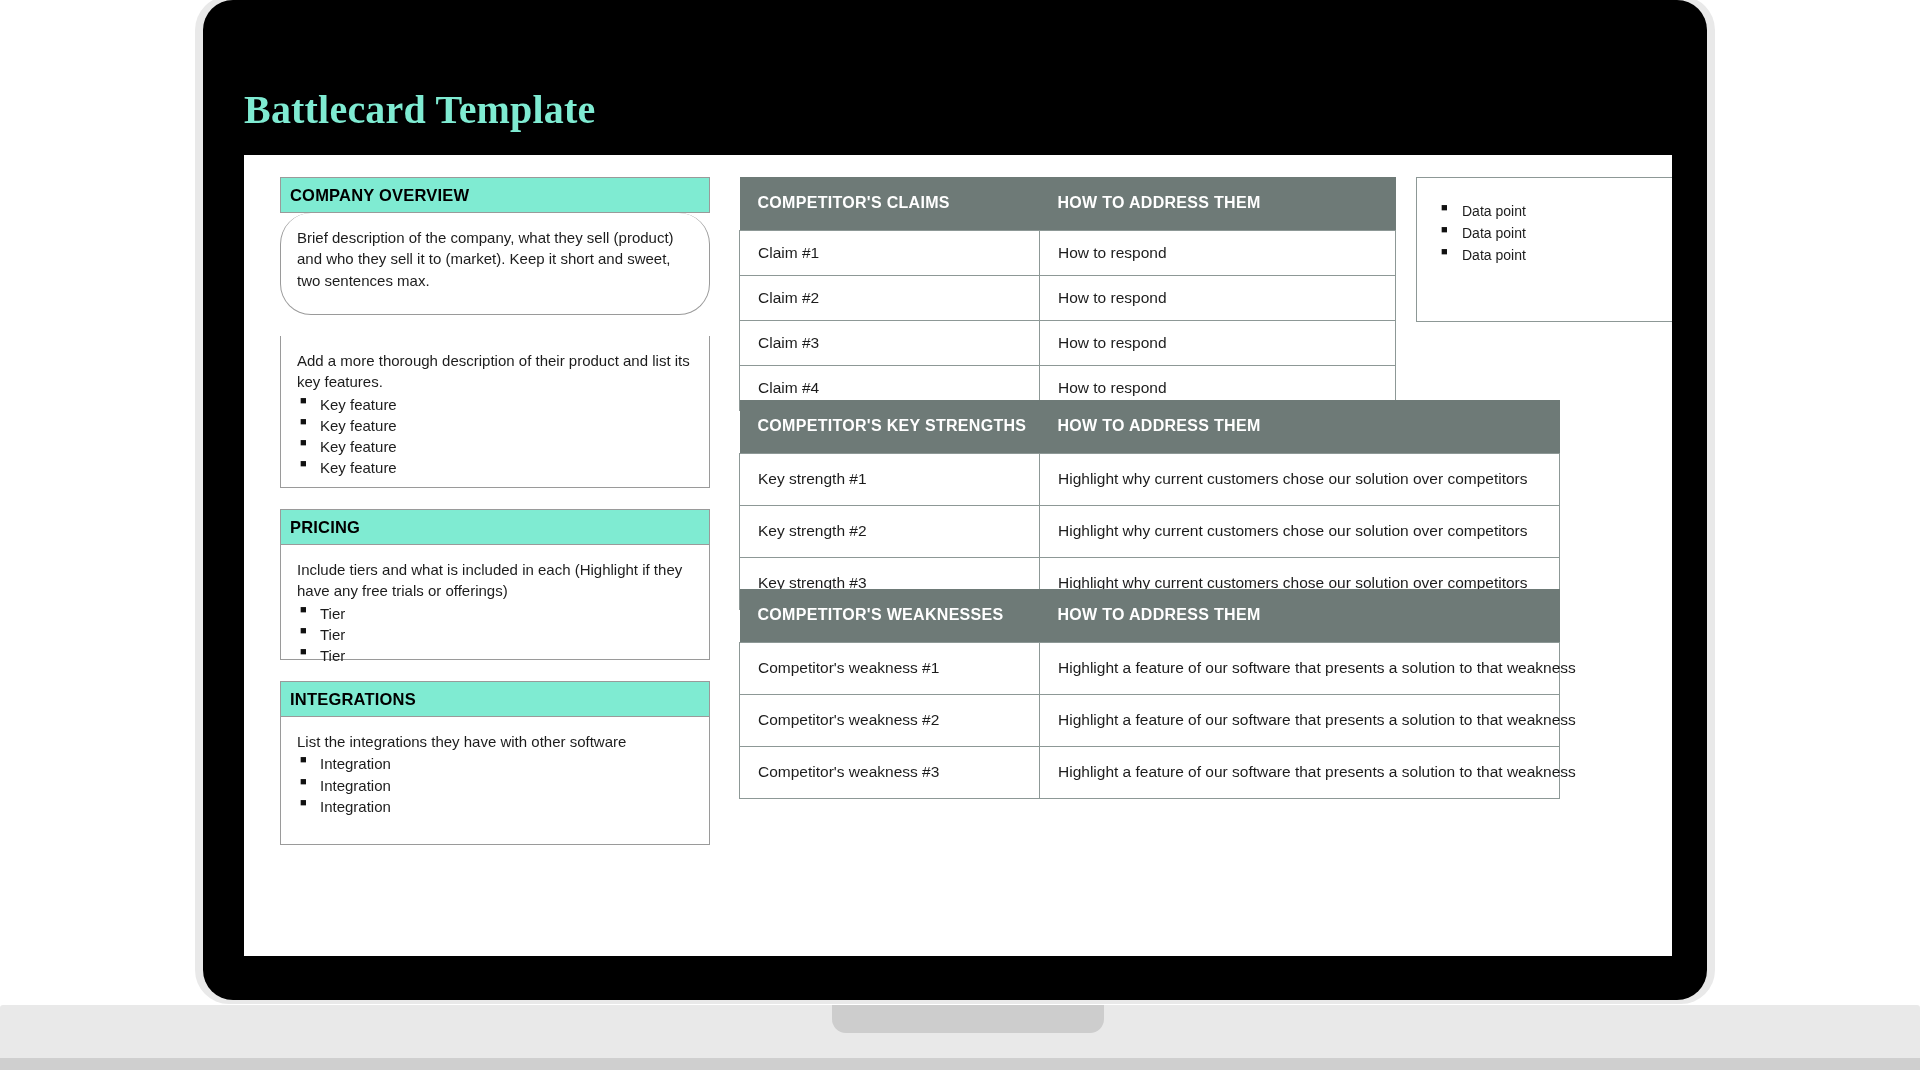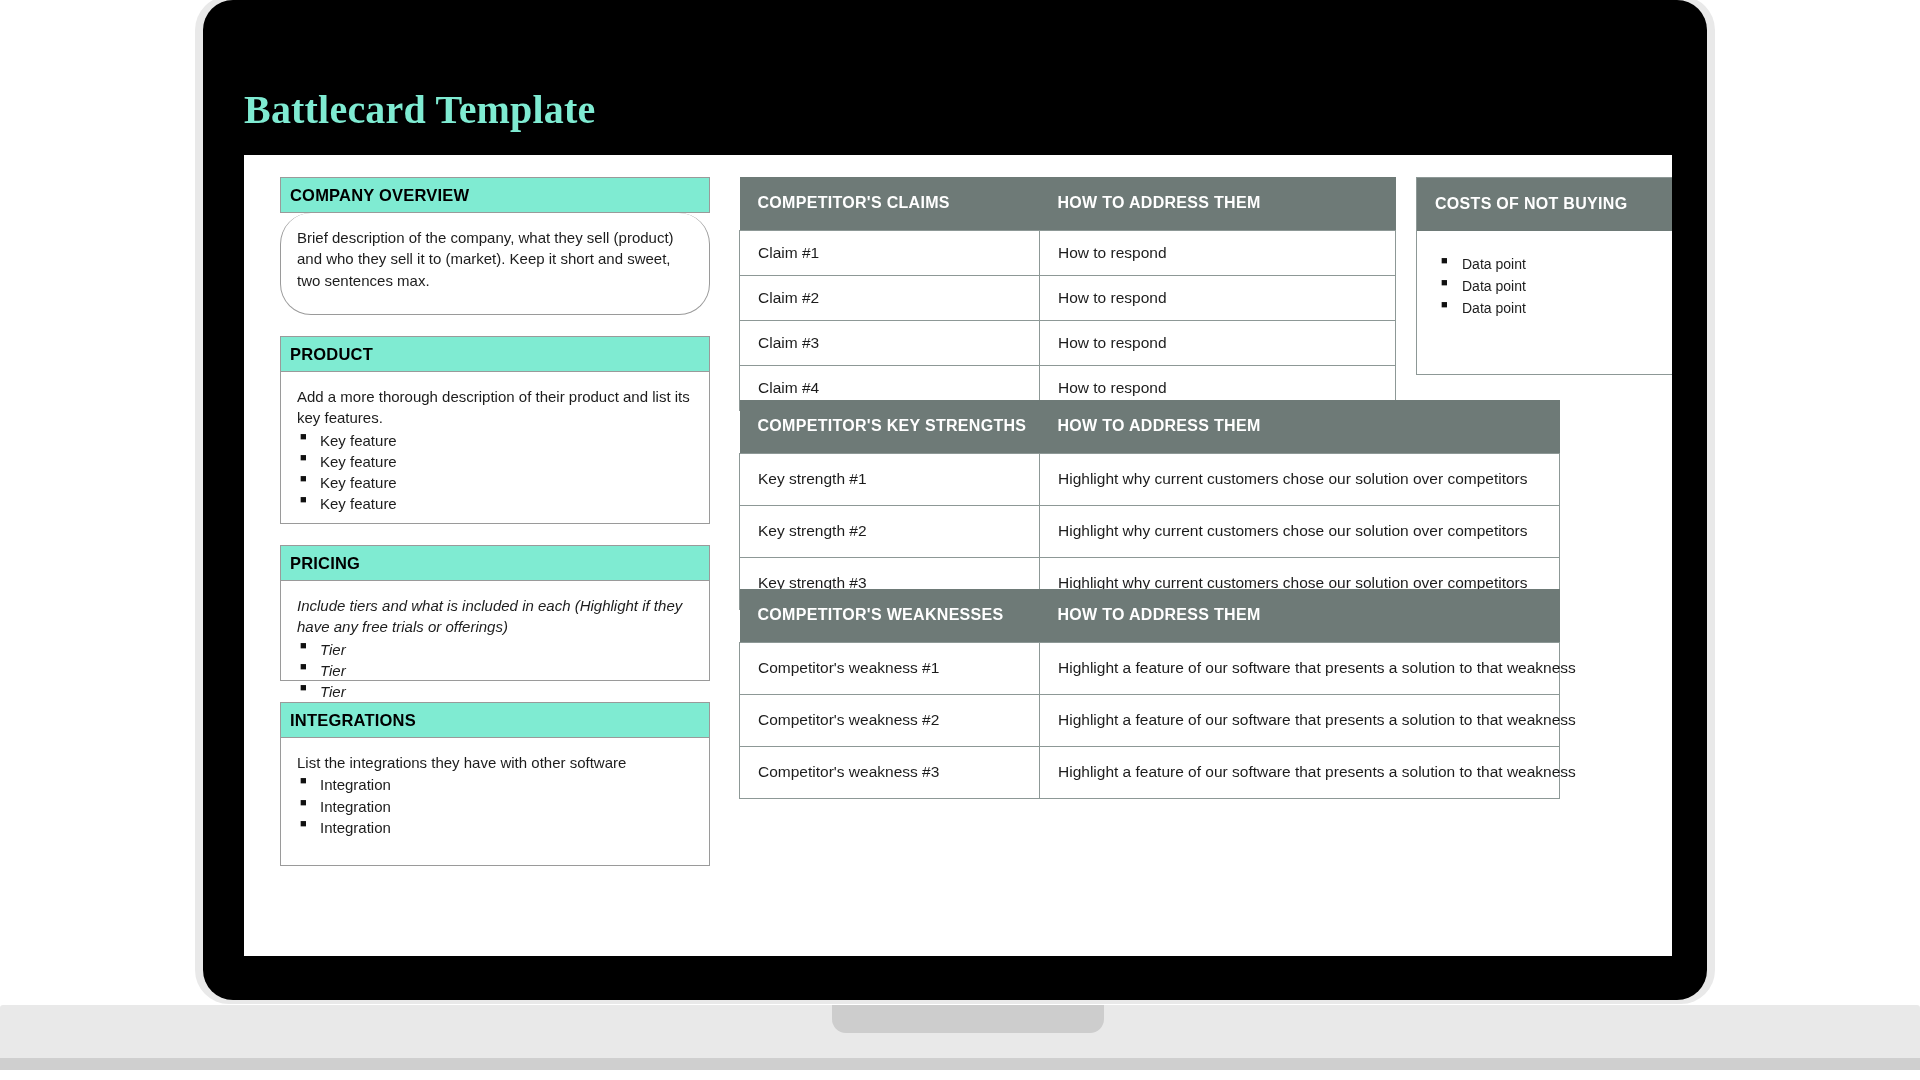--- a/index.html
+++ b/index.html
@@ -86,21 +86,21 @@
     font-size:15px; line-height:1.42; color:#1c1c1c;
     padding-left:23px; position:relative;
   }
   .card-body li::before {
     content:"\25A0"; position:absolute; left:3px; top:-1px;
     font-size:11px; color:#111111;
   }
 
   #card-overview .card-body { height:102px;border-radius:31px; }
   #card-product  .card-body { height:152px; }
-  #card-pricing  .card-body { height:100px;font-style:italic; }
+  #card-pricing  .card-body { height:115px; }
   #card-integrations .card-body { height:128px; }
 
   
   #right-col { position:relative; flex:1; }
 
   .tbl { border-collapse:collapse; table-layout:fixed; }
   .tbl th {
     background:#6e7a77; color:#ffffff;
     font-size:16px; font-weight:bold; letter-spacing:0.3px;
     text-align:left; padding:16px 0 16px 18px;
@@ -172,23 +172,20 @@
         <div class="card" id="card-overview">
           <div class="card-head">
             <span>COMPANY OVERVIEW</span>
           </div>
           <div class="card-body">
             <p>Brief description of the company, what they sell (product) and who they sell it to (market). Keep it short and sweet, two sentences max.</p>
           </div>
         </div>
 
         <div class="card" id="card-product">
-          <div class="card-head">
-            <span>PRODUCT</span>
-          </div>
           <div class="card-body">
             <p>Add a more thorough description of their product and list its key features.</p>
             <ul>
               <li>Key feature</li>
               <li>Key feature</li>
               <li>Key feature</li>
               <li>Key feature</li>
             </ul>
           </div>
         </div>
@@ -246,21 +243,20 @@
               <td>How to respond</td>
             </tr>
             <tr>
               <td>Claim #4</td>
               <td>How to respond</td>
             </tr>
           </tbody>
         </table>
 
         <div id="panel-costs">
-          <div class="ph">COSTS OF NOT BUYING</div>
           <div class="pb">
             <ul>
               <li>Data point</li>
               <li>Data point</li>
               <li>Data point</li>
             </ul>
           </div>
         </div>
 
         <table class="tbl" id="tbl-strengths">

